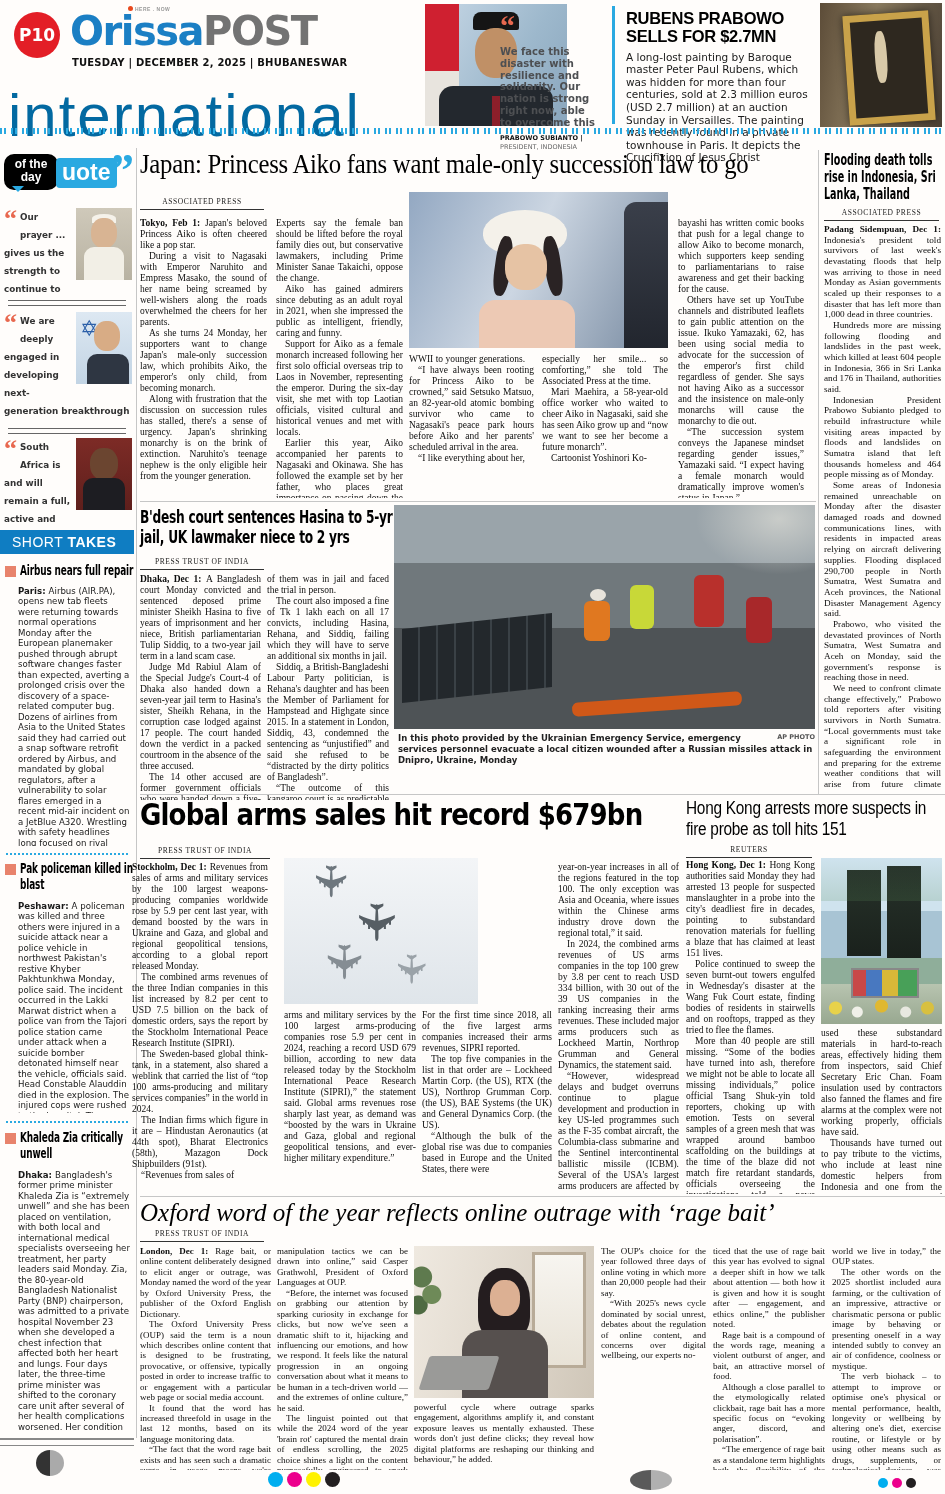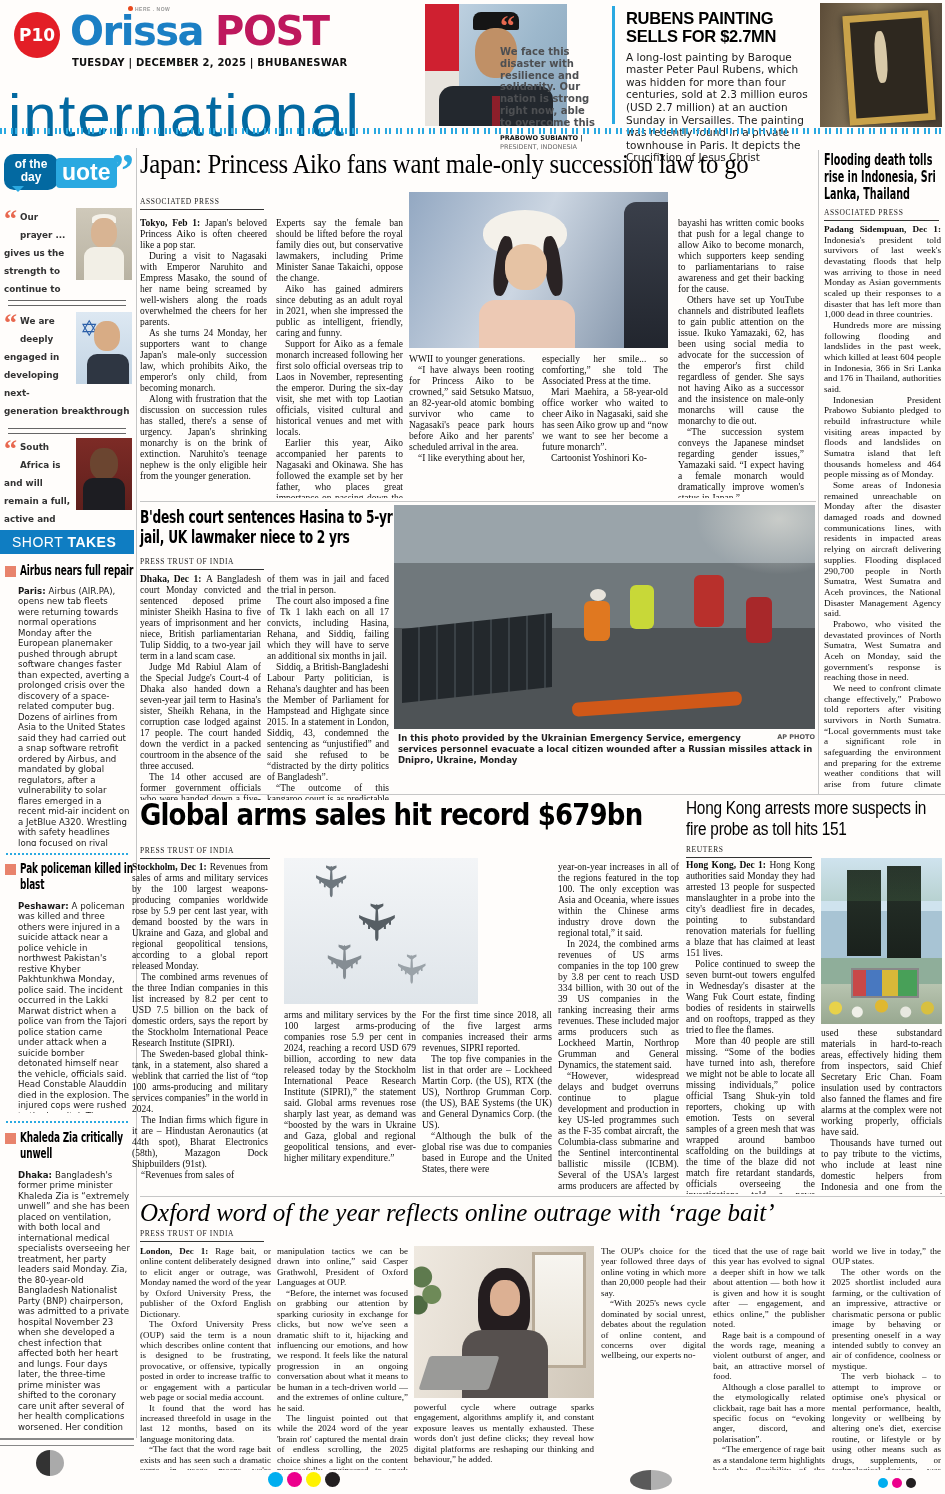--- a/index.html
+++ b/index.html
@@ -4,40 +4,40 @@
 <style>
   html,body{margin:0;padding:0;background:#e9e9e9;}
   .page{position:relative;width:945px;height:1494px;background:#fffdfb;overflow:hidden;
         font-family:"Liberation Serif",serif;color:#111;}
   .abs{position:absolute;}
   
   .p10{left:14px;top:12px;width:46px;height:46px;border-radius:50%;background:#e31e26;color:#fff;
        font:bold 17px/46px "DejaVu Sans",sans-serif;text-align:center;}
   .brand{left:70px;top:8px;font-family:"DejaVu Sans",sans-serif;font-weight:bold;font-size:40px;letter-spacing:-1.5px;}
   .brand .orissa{color:#1b7fc4;}
-  .brand .post{color:#be185d;margin-left:12px;}
+  .brand .post{color:#737373;}
   .heretag{left:128px;top:6px;font:bold 5px "Liberation Sans",sans-serif;color:#999;letter-spacing:.5px;}
   .heretag i{display:inline-block;width:5px;height:5px;border-radius:50%;background:#e8491e;margin-right:2px;font-style:normal;}
   .dateline{left:72px;top:57px;font:bold 10px "DejaVu Sans",sans-serif;color:#111;letter-spacing:.2px;}
   .section-title{left:8px;top:58px;font:300 60px/1 "Liberation Sans",sans-serif;color:#0369a1;letter-spacing:2px;margin-top:28px;}
   .photo{position:absolute;overflow:hidden;background:#b8b8b8;}
   .tq{left:500px;top:10px;width:96px;}
   .tq-mark{font:bold 30px/0.8 "Liberation Serif",serif;color:#e8684f;float:left;margin:4px 3px 0 0;}
   .tq-text{font:bold 10px/1.18 "DejaVu Sans",sans-serif;color:#4d4f52;margin-top:36px;}
   .tq-speaker{font:bold 6.5px "DejaVu Sans",sans-serif;color:#111;margin-top:5px;clear:both;}
   .tq-role{font:6.5px "DejaVu Sans",sans-serif;color:#666;margin-top:1px;}
   .vline-blue{left:612px;top:6px;width:3px;height:118px;background:#2aa9e1;}
   .rubens{left:626px;top:10px;width:188px;}
   .rubens h2{margin:0;font:bold 16.5px/1.08 "Liberation Sans",sans-serif;color:#000;letter-spacing:-.3px;}
   .rubens p{margin:5px 0 0;font:10.5px/1.2 "DejaVu Sans",sans-serif;text-align:left;color:#1a1a1a;}
   .hdr-dashes{left:0;top:128px;width:945px;height:6px;
      background:repeating-linear-gradient(90deg,#2aa9e1 0 2px,transparent 2px 4px,#2aa9e1 4px 6px,transparent 6px 11px);}
   
   .qotd{left:4px;top:150px;width:128px;height:58px;}
-  .q-bubble{position:absolute;left:0;top:4px;width:54px;height:36px;background:#0369a1;border-radius:10px;
+  .q-bubble{position:absolute;left:0;top:4px;width:54px;height:36px;background:#000000;border-radius:10px;
      color:#fff;font:bold 12px/1.1 "Liberation Sans",sans-serif;text-align:center;padding-top:4px;box-sizing:border-box;}
   .q-bubble:after{content:"";position:absolute;left:8px;bottom:-8px;border:6px solid transparent;border-top-color:#2aa9e1;}
   .q-uote{position:absolute;left:52px;top:8px;background:#2aa9e1;color:#fff;font:bold 23px/1 "Liberation Sans",sans-serif;
      padding:3px 6px 4px;border-radius:4px;}
   .q-big{position:absolute;right:-2px;top:-2px;font:bold 46px/1 "Liberation Serif",serif;color:#2aa9e1;}
   .quote-item{position:absolute;left:4px;width:128px;overflow:hidden;}
   .q-open{float:left;font:bold 26px/0.7 "Liberation Serif",serif;color:#e8684f;margin:4px 3px 0 0;}
   .q-photo{float:right;width:56px;height:72px;margin:2px 0 2px 4px;position:relative;overflow:hidden;}
   .q-text{font:bold 8.8px/1.18 "DejaVu Sans",sans-serif;color:#333;}
   .q-sep{position:absolute;left:8px;width:118px;height:4px;border-top:1px solid #666;border-bottom:1px solid #666;}
@@ -48,21 +48,21 @@
      width:176px;transform:scaleX(0.66);transform-origin:0 0;letter-spacing:-.2px;}
   .st-bullet{position:absolute;left:5px;width:11px;height:11px;background:#e8836c;}
   .st-body{position:absolute;left:18px;width:112px;overflow:hidden;font:8.6px/1.22 "DejaVu Sans",sans-serif;color:#1a1a1a;}
   .st-body p{margin:0;}
   .st-sep{position:absolute;left:6px;width:122px;border-top:2px dotted #2aa9e1;}
   .dbl-line{left:0;top:1438px;width:134px;height:5px;border-top:2px solid #888;border-bottom:1px solid #888;}
   
   .rule{position:absolute;background:#c6c6c6;}
   
   .byline{position:absolute;font:7.5px/1 "Liberation Serif",serif;letter-spacing:.6px;color:#222;
-     border-bottom:1.5px solid #333;padding-bottom:3px;}
+     border-bottom:1.5px solid #333;padding-bottom:3px;text-align:center;}
   .col{position:absolute;overflow:hidden;text-align:justify;font:9.5px/1.16 "Liberation Serif",serif;color:#0d0d0d;}
   .col p{margin:0;text-indent:9px;}
   .col p:first-child{text-indent:0;}
   .col b{font-weight:bold;}
   .h-japan{left:140px;top:150px;width:752px;font:27.5px/1.05 "Liberation Serif",serif;letter-spacing:-.3px;
      transform:scaleX(0.9);transform-origin:0 0;color:#000;}
   .h-bdesh{left:140px;top:507px;width:382px;font:bold 18px/1.12 "DejaVu Sans",sans-serif;letter-spacing:-.4px;
      transform:scaleX(0.68);transform-origin:0 0;color:#000;}
   .h-flood{left:824px;top:152px;width:186px;font:bold 15px/1.12 "DejaVu Sans",sans-serif;
      transform:scaleX(0.64);transform-origin:0 0;color:#000;}
@@ -165,21 +165,21 @@
   <div class="abs tq">
     <span class="tq-mark">“</span>
     <div class="tq-text">We face this disaster with resilience and solidarity. Our nation is strong right now, able to overcome this</div>
     <div class="tq-speaker">PRABOWO SUBIANTO |</div>
     <div class="tq-role">PRESIDENT, INDONESIA</div>
   </div>
 
   <div class="abs vline-blue"></div>
 
   <div class="abs rubens">
-    <h2><span>RUBENS PAINTING</span><br><span>SELLS FOR $2.7MN</span></h2>
+    <h2><span>RUBENS PRABOWO</span><br><span>SELLS FOR $2.7MN</span></h2>
     <p>A long-lost painting by Baroque master Peter Paul Rubens, which was hidden for more than four centuries, sold at 2.3 million euros (USD 2.7 million) at an auction Sunday in Versailles. The painting was recently found in a private townhouse in Paris. It depicts the Crucifixion of Jesus Christ</p>
   </div>
 
   <div class="abs photo rubens-art" style="left:820px;top:3px;width:122px;height:124px;">
     <div class="frame"></div>
     <div class="fig"></div>
   </div>
 
   <div class="abs hdr-dashes"></div>
 

